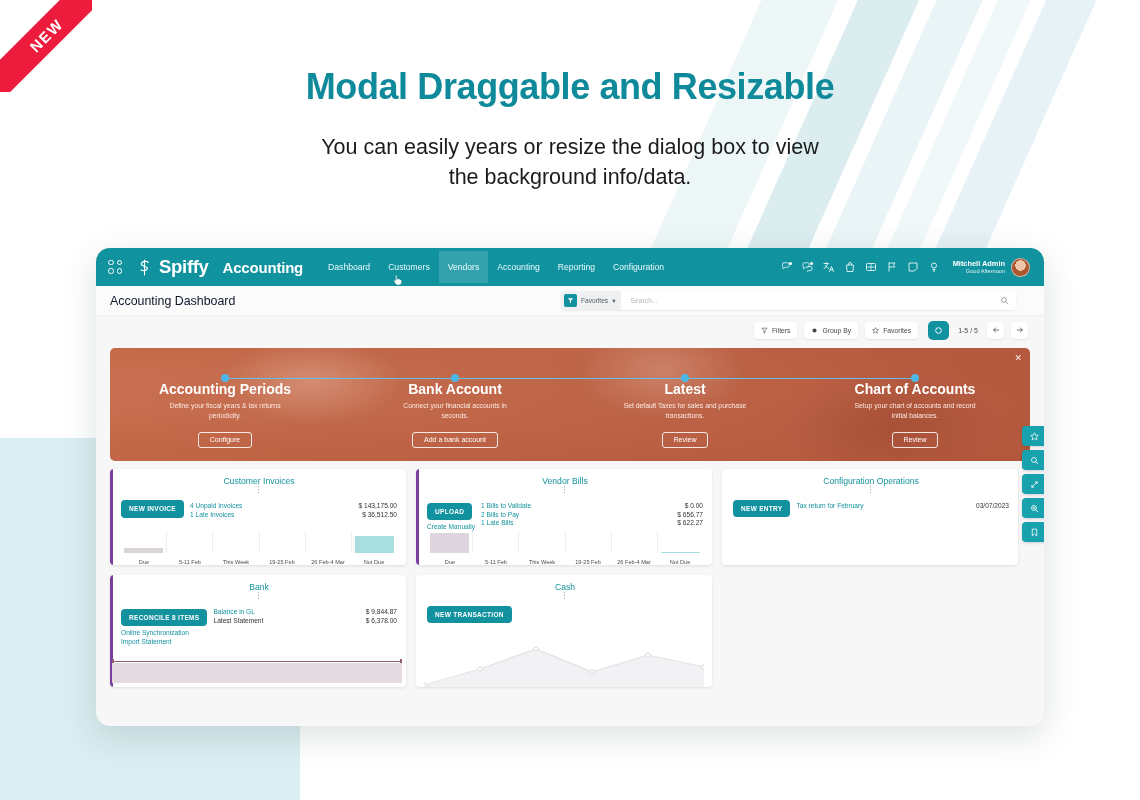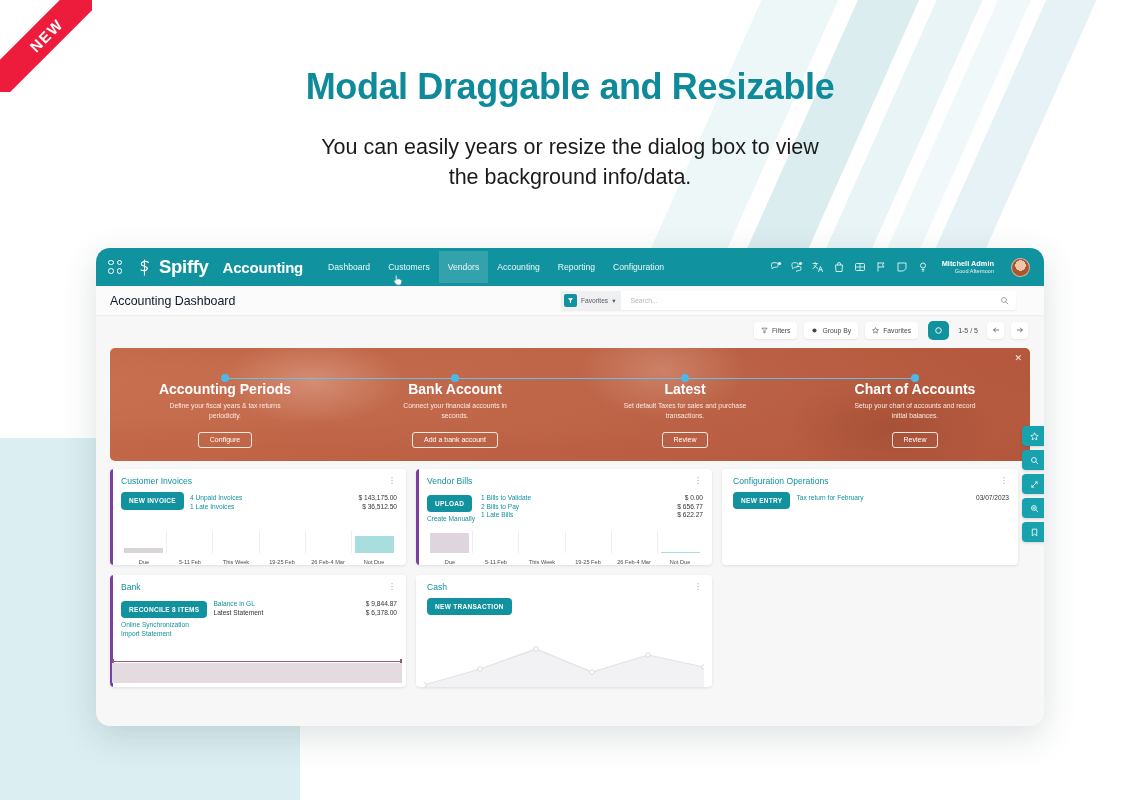--- a/index.html
+++ b/index.html
@@ -92,21 +92,21 @@
   .brand-mark { width:19px; height:19px; }
   .brand-name { font-size: 18.5px; font-weight: 700; letter-spacing: -0.3px; }
   .app-name { font-size: 15px; font-weight: 700; margin-right: 16px; letter-spacing:-.2px;}
   .menu { display:flex; align-items:center; gap:0px; }
   .menu-item {
     font-size: 8.6px; padding: 11px 9px; color:#eafafc; white-space:nowrap; cursor:pointer;
   }
   .menu-item.active { background: rgba(255,255,255,.15); }
   .nav-right { margin-left:auto; display:flex; align-items:center; gap:9px; padding-right: 4px;}
   .nav-ico { width:12px; height:12px; opacity:.95; position:relative; }
-  .user-box { display:flex; align-items:center; gap:17px; margin-left:4px; }
+  .user-box { display:flex; align-items:center; gap:6px; margin-left:4px; }
   .user-meta { text-align:right; line-height:1.15; }
   .user-name { font-size:7.4px; font-weight:700; }
   .user-sub { font-size:5.6px; opacity:.9; }
   .avatar {
     width:19px; height:19px; border-radius:50%;
     background: radial-gradient(circle at 50% 38%, #f0c6a8 0 38%, #a9572f 39% 100%);
     border:1.5px solid rgba(255,255,255,.55);
   }
   .cursor {
     position:absolute; left:296px; top:26px; width:11px; height:14px; z-index:6;
@@ -190,21 +190,21 @@
   .cards { padding: 8px 14px 0 14px; display:flex; flex-wrap:wrap; gap:10px; }
   .card {
     background:#fff; border-radius:4px; position:relative;
     box-shadow:0 1px 3px rgba(0,0,0,.10);
     overflow:hidden;
   }
   .card.w3 { width: 296px; }
   .card.h1 { height: 96px; }
   .card.h2 { height: 112px; }
   .card-accent { position:absolute; left:0; top:0; bottom:0; width:2.5px; }
-  .card-head { display:flex; align-items:center; justify-content:space-between; padding: 7px 9px 0 11px; }
+  .card-head { display:flex; align-items:center; justify-content:space-between; padding: 7px 9px 0 11px; flex-direction: column; }
   .card-title { font-size:8.6px; color:#13919e; }
   .dots { font-size:8px; color:#8d9196; letter-spacing:1px; line-height:8px; cursor:pointer; }
   .card-body { display:flex; padding: 6px 9px 0 11px; gap:6px; }
   .btn-teal {
     background:#12919e; color:#fff; border-radius:4px;
     font-size:6.5px; font-weight:700; letter-spacing:.3px;
     padding: 5px 8px; display:inline-block; white-space:nowrap; cursor:pointer;
   }
   .links { display:flex; flex-direction:column; gap:1.5px; margin-top:3px; }
   .link-sm { font-size:6.6px; color:#13919e; cursor:pointer; }

